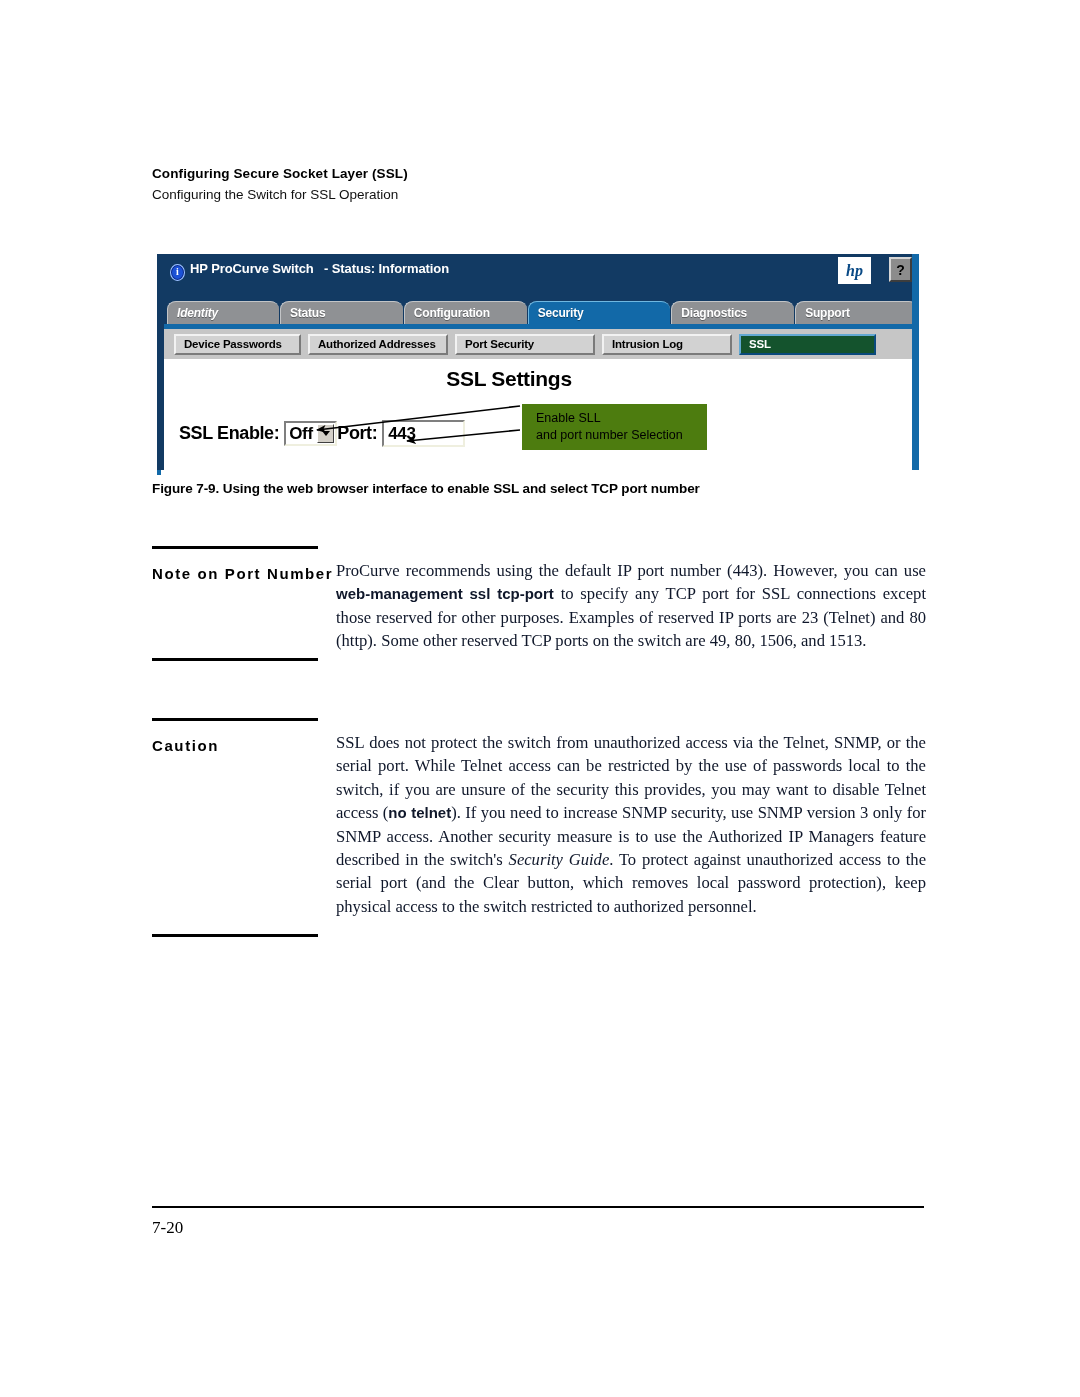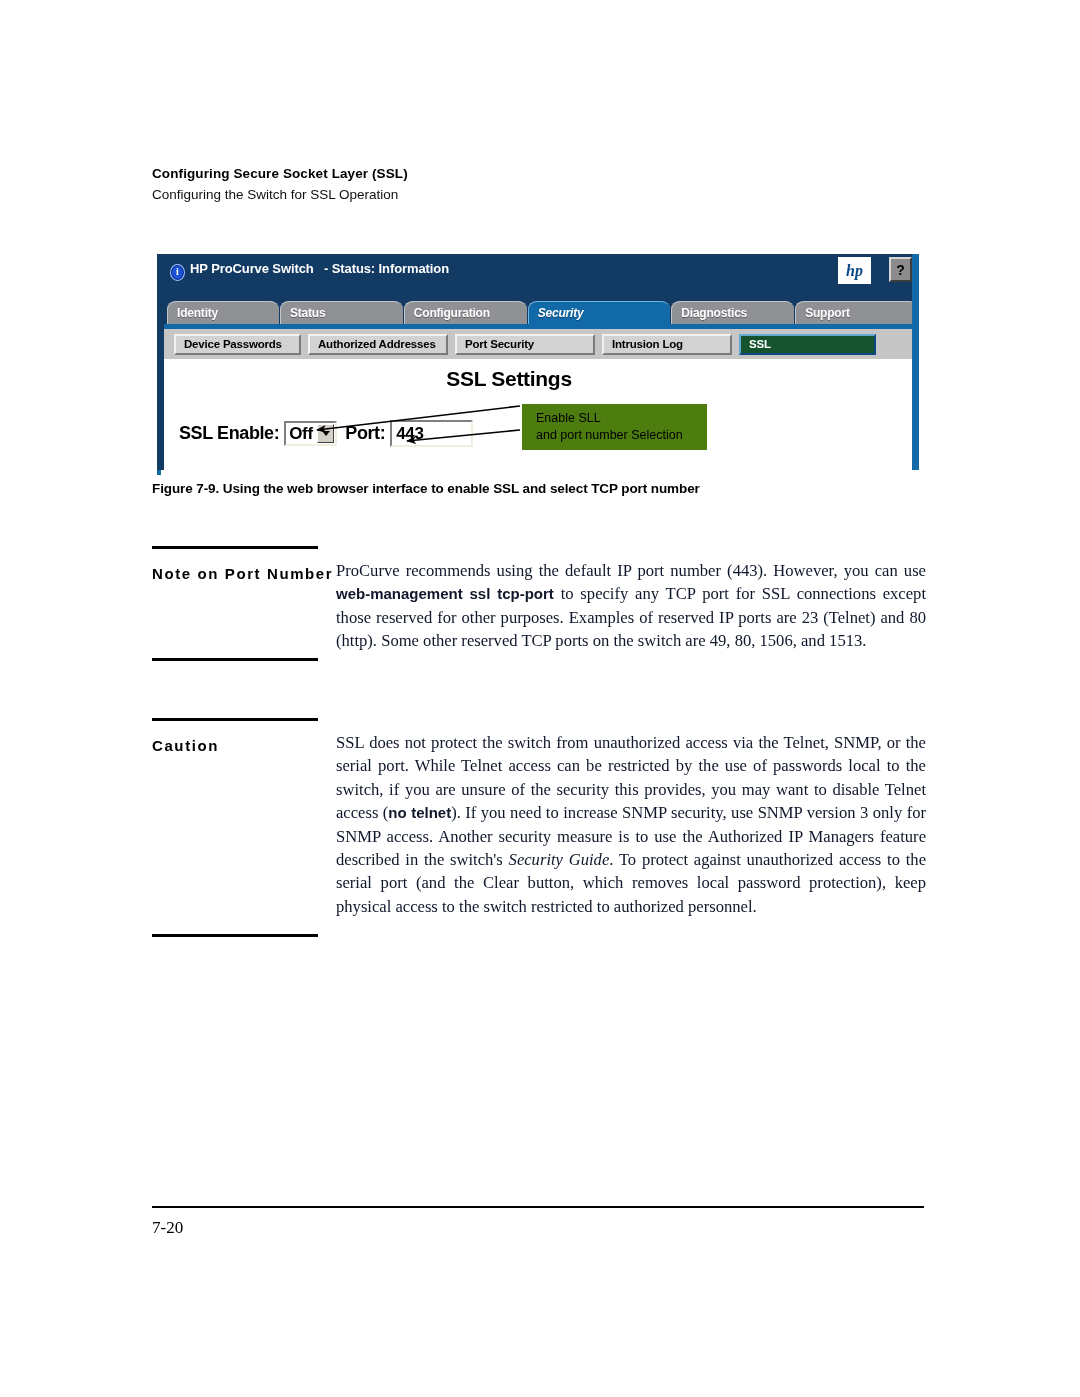--- a/index.html
+++ b/index.html
@@ -171,24 +171,24 @@
     letter-spacing: -.2px;
     display: flex;
     align-items: center;
     border-top-left-radius: 9px 8px;
     border-top-right-radius: 9px 8px;
     border-top: 1px solid #c3c5c7;
     border-left: 1px solid #c3c5c7;
     box-sizing: border-box;
     text-shadow: 0 1px 0 rgba(0,0,0,.35);
   }
-  .tab.t-identity { width: 113px; }
+  .tab.t-identity { width: 113px; font-style: italic; }
   .tab.t-status { width: 124px; }
   .tab.t-config { width: 124px; }
-  .tab.t-security { width: 144px; font-style: italic; }
+  .tab.t-security { width: 144px; }
   .tab.t-diag { width: 124px; }
   .tab.t-support { width: 124px; }
   .tab.active {
     background: #1269a8;
     color: #ffffff;
     border-top: 1px solid #6fb7e0;
     border-left: 1px solid #6fb7e0;
   }
   .tab-underline {
     height: 5px;
@@ -264,21 +264,21 @@
     top: 61px;
     display: flex;
     align-items: center;
     font-family: "Liberation Sans", sans-serif;
     font-weight: bold;
     font-size: 18px;
     letter-spacing: -.4px;
     color: #000;
   }
   .lbl { margin-right: 5px; }
-  .lbl2 { margin-left: 8px; margin-right: 5px; }
+  .lbl2 { margin-right: 5px; }
   .selectbox {
     position: relative;
     width: 53px;
     height: 25px;
     background: #ffffff;
     border-top: 2px solid #7f7f7f;
     border-left: 2px solid #7f7f7f;
     border-right: 2px solid #efefdf;
     border-bottom: 2px solid #efefdf;
     box-sizing: border-box;

